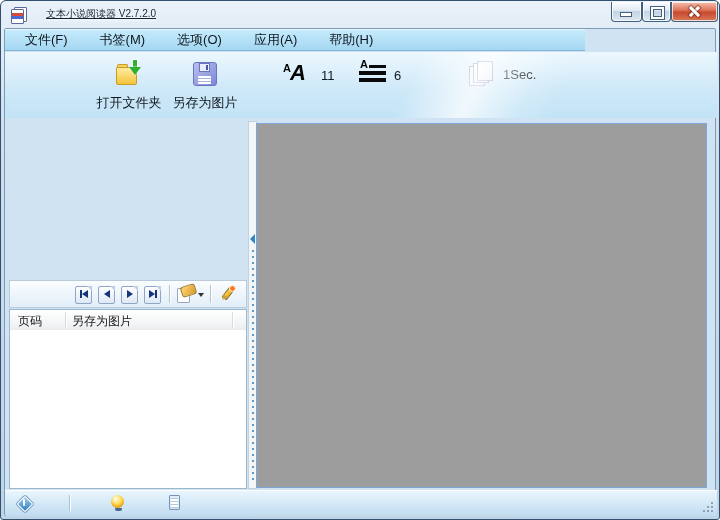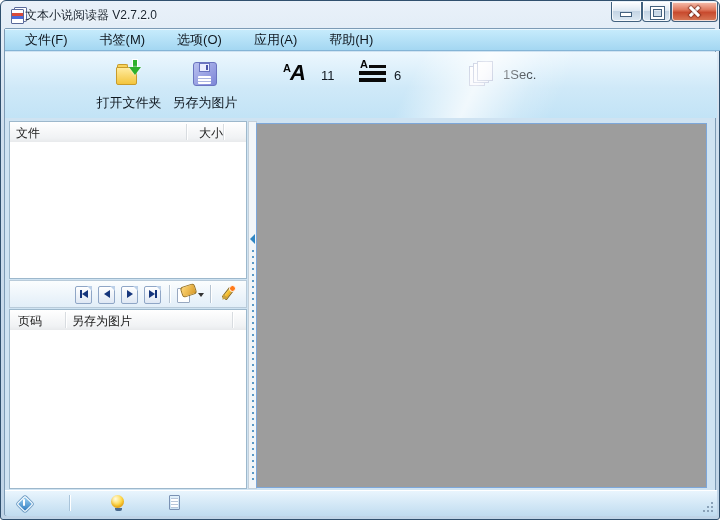--- a/index.html
+++ b/index.html
@@ -6,36 +6,36 @@
   .window{position:absolute;inset:0;width:718px;height:518px;border:1px solid #30506e;border-radius:6px 6px 3px 3px;
     background:linear-gradient(180deg,#e9f1f9,#cfdfee 25%,#bfd4e7);}
   .inner-edge{position:absolute;left:3px;top:27px;right:3px;bottom:3px;border:1px solid #7d9bb5;border-radius:2px;background:#cfe3f2;}
 
   
   .titlebar{position:absolute;left:0;top:0;right:0;height:27px;}
   .app-icon{position:absolute;left:10px;top:6px;width:16px;height:16px;}
   .app-icon .pg1,.app-icon .pg2{position:absolute;background:#fff;border:1px solid #5a6a9a;width:11px;height:13px;border-radius:1px;}
   .app-icon .pg1{left:3px;top:0;}
   .app-icon .pg2{left:0;top:2px;background:linear-gradient(180deg,#fff 20%,#d84a3a 20% 45%,#4a6ad8 45% 70%,#fff 70%);}
-  .title-text{position:absolute;left:24px;top:6px;font-size:12px;color:#17222e;text-shadow:0 1px 2px rgba(255,255,255,.9);}
+  .title-text{position:absolute;left:45px;top:6px;font-size:10px;color:#17222e;text-shadow:0 1px 2px rgba(255,255,255,.9);text-decoration:underline;}
   .winbtns{position:absolute;top:1px;left:610px;display:flex;}
   .winbtn{height:19px;border:1px solid #41617f;border-top:none;border-radius:0 0 4px 4px;margin-right:0;position:relative;
     background:linear-gradient(180deg,#fdfeff,#dfe9f3 45%,#c4d4e4 50%,#dde9f3);box-shadow:inset 0 0 0 1px rgba(255,255,255,.75);}
   .winbtn.minb{width:29px;}
   .winbtn.maxb{width:27px;}
   .winbtn.closeb{width:45px;background:linear-gradient(180deg,#f6bfae,#e07a5f 40%,#c84a2e 55%,#d97a58);}
   .glyph-min{position:absolute;left:9px;bottom:5px;width:10px;height:3px;background:#fff;box-shadow:0 0 0 1px #44617e;}
   .glyph-max{position:absolute;left:8px;top:5px;width:9px;height:8px;border:2px solid #fff;box-shadow:0 0 0 1px #44617e,inset 0 0 0 1px #44617e;}
   .glyph-close{position:absolute;left:17px;top:4px;width:11px;height:11px;}
   .glyph-close i{position:absolute;left:4px;top:-1px;width:3px;height:13px;background:#fff;box-shadow:0 0 1px 1px rgba(90,20,10,.55);}
   .glyph-close i:nth-child(1){transform:rotate(45deg);}
   .glyph-close i:nth-child(2){transform:rotate(-45deg);}
 
   
-  .menubar{position:absolute;left:4px;top:28px;width:715px;height:22px;display:flex;
+  .menubar{position:absolute;left:4px;top:28px;width:580px;height:22px;display:flex;
     background:linear-gradient(180deg,#c6ebfc,#a4d7f2);border-top:1px solid #e8f7ff;border-bottom:1px solid #84b4d6;box-sizing:border-box;}
   .menu-item{font-size:13px;color:#101820;padding:0 12px;margin-left:8px;cursor:default;line-height:20px;}
 
   
   .toolbar{position:absolute;left:4px;top:51px;width:712px;height:66px;overflow:hidden;
     background:linear-gradient(180deg,#ecf7fe,#cfe9f8 55%,#c2e3f6);}
   .toolbar::after{content:'';position:absolute;right:-40px;top:-10px;width:520px;height:90px;pointer-events:none;
     background:linear-gradient(115deg,transparent 34%,rgba(255,255,255,.75) 46%,rgba(255,255,255,.18) 56%,transparent 62%);}
   .tbtn{position:absolute;top:10px;height:50px;display:flex;flex-direction:column;align-items:center;justify-content:space-between;cursor:default;}
   .tbtn .tlabel{font-size:13px;color:#101820;white-space:nowrap;}
@@ -203,29 +203,20 @@
       <span class="pg-icon">
           <i></i>
           <i></i>
           <i></i>
         </span>
       <span class="gval">1Sec.</span>
     </div>
 
   </div>
 
-  <div class="file-panel">
-    <div class="lv-header">
-      <span class="hcol" style="left:6px;">文件</span>
-      <i class="div" style="left:176px;"></i>
-      <span class="hcol" style="left:176px;width:37px;text-align:right;">大小</span>
-      <i class="div" style="left:213px;"></i>
-    </div>
-    <div class="lv-body"></div>
-  </div>
 
   <div class="splitter">
     <i class="split-arrow"></i>
     <i class="split-dots"></i>
   </div>
 
   <div class="main-area"></div>
 
   <div class="nav-toolbar">
     <div style="width:62px;"></div>

